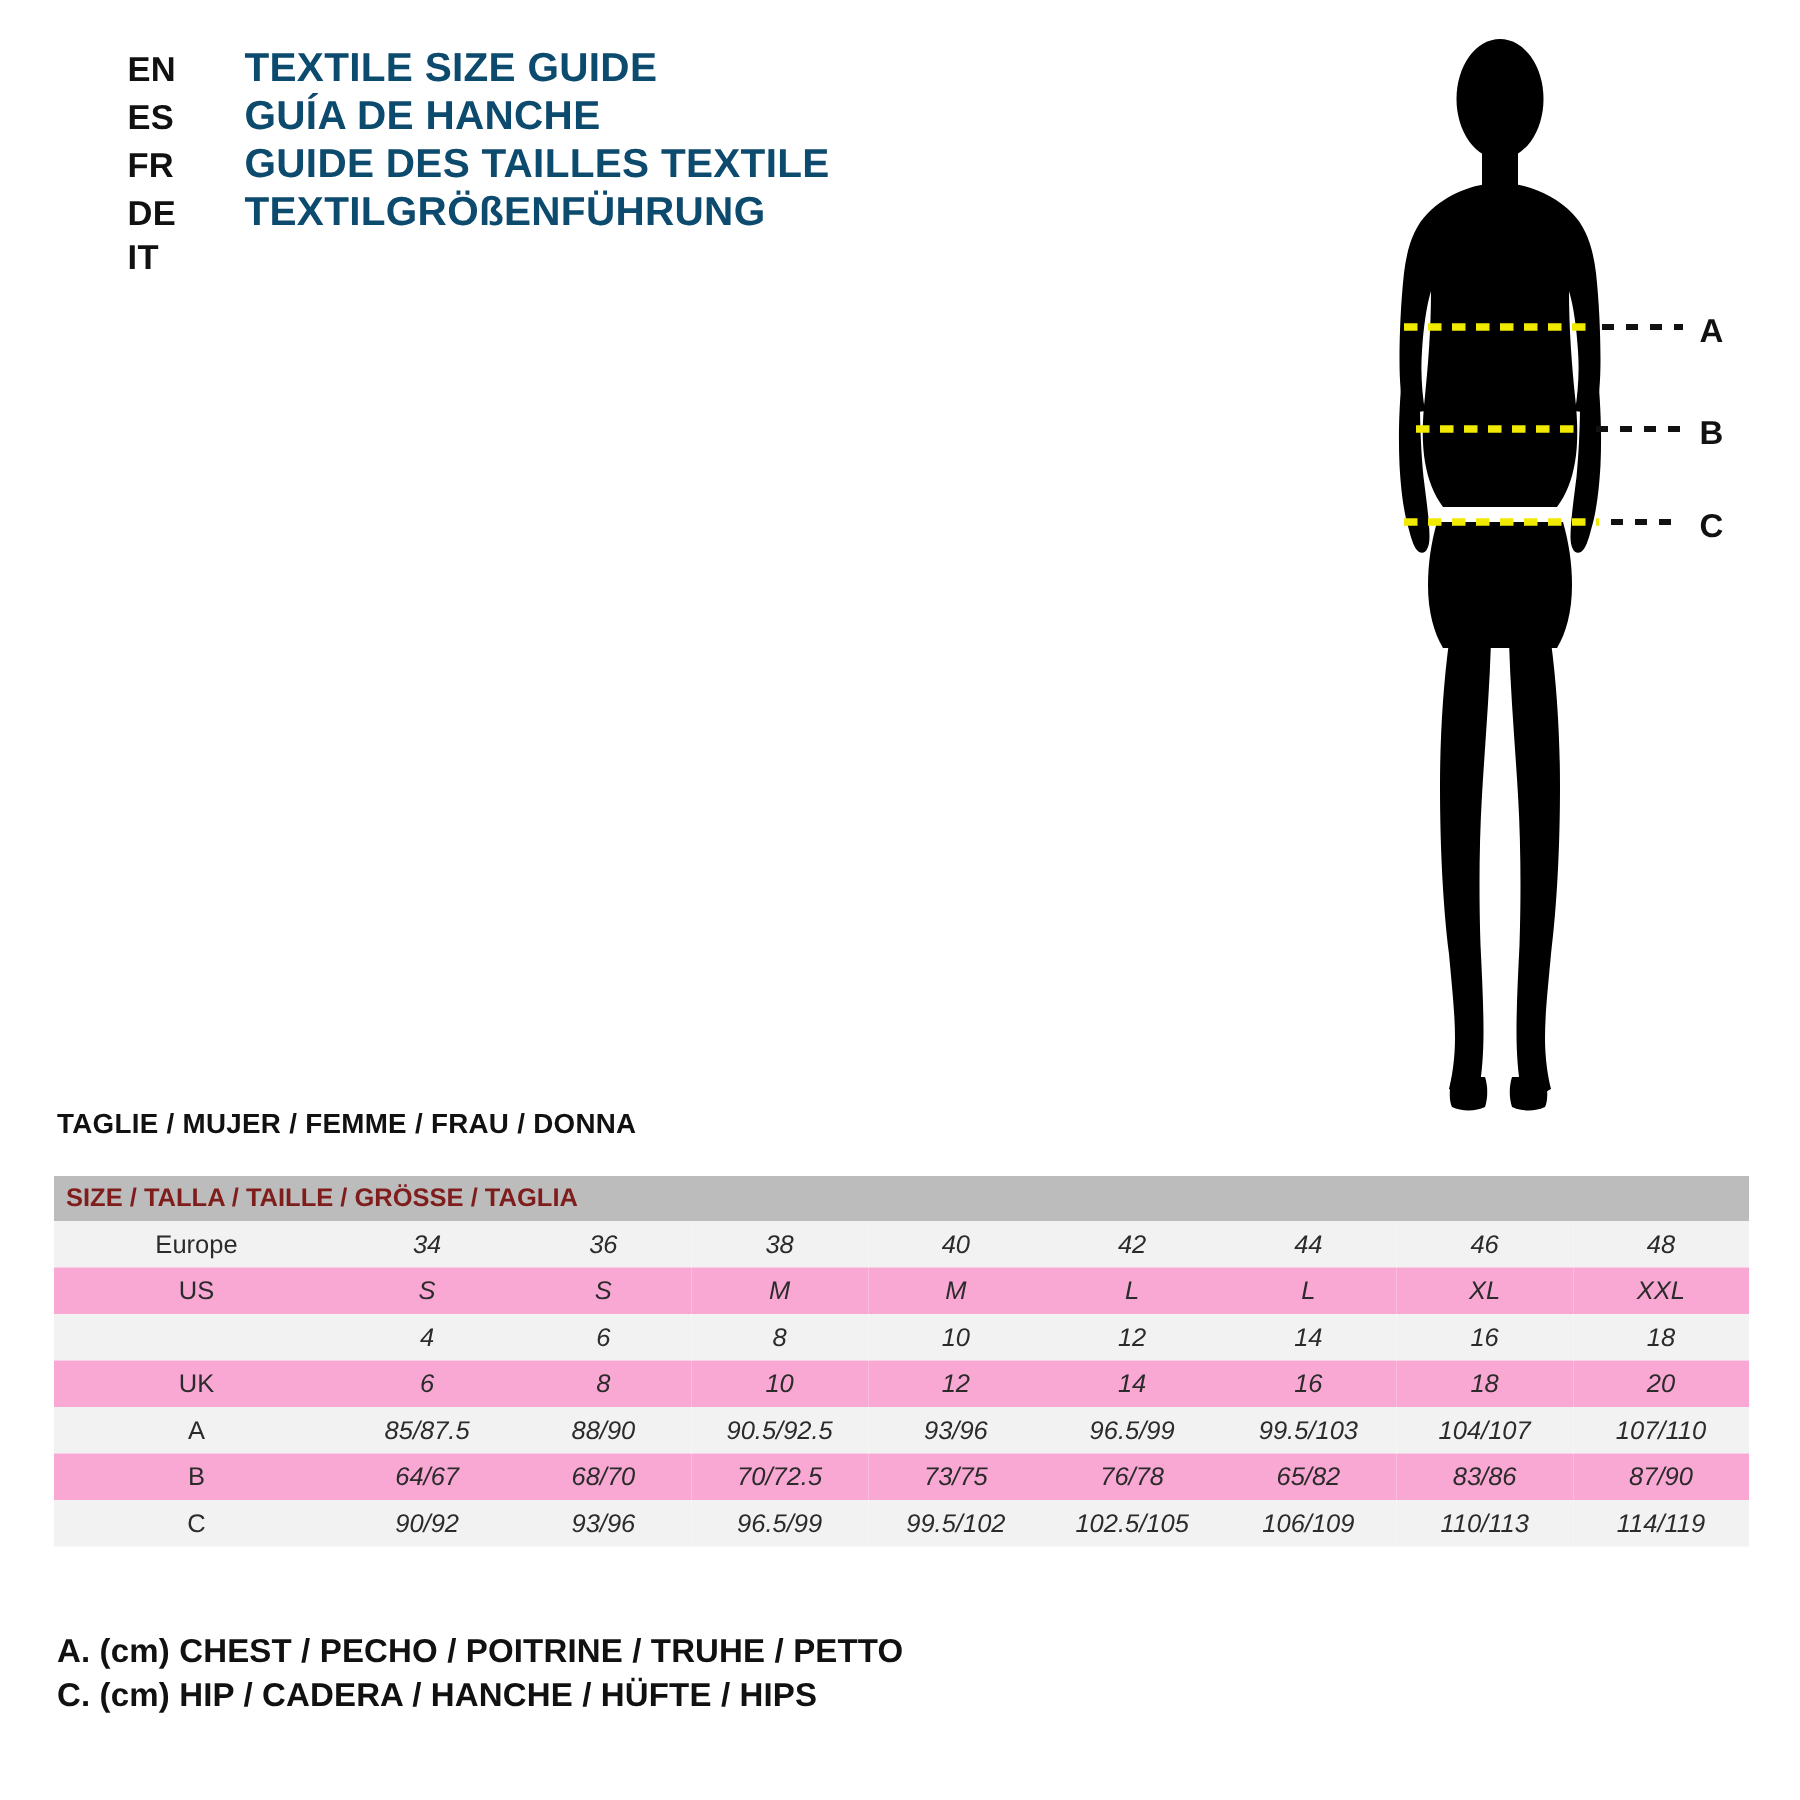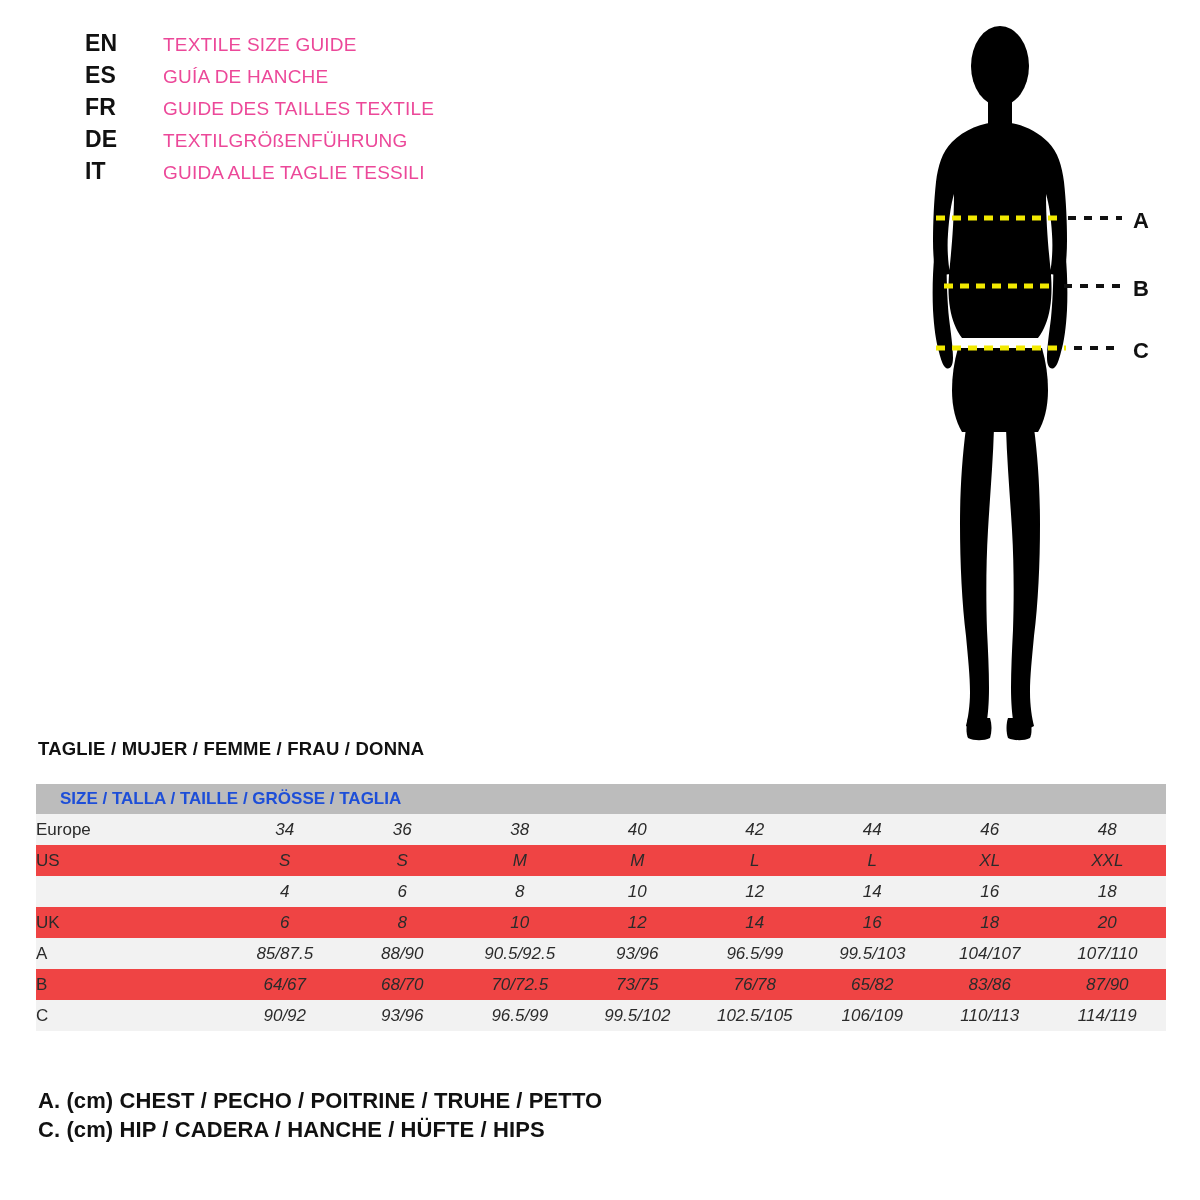--- a/index.html
+++ b/index.html
@@ -36,24 +36,24 @@
   .title-lang {
     width: 78px;
     flex: 0 0 78px;
     font-size: 23px;
     font-weight: bold;
     letter-spacing: 0.2px;
     color: #111111;
     margin-left: 47px;
   }
   .title-text {
-    font-size: 19px;
-    font-weight: normal;
+    font-size: 27px;
+    font-weight: bold;
     letter-spacing: 0.2px;
-    color: #ec4899;
+    color: #0c4a6e;
     white-space: nowrap;
   }
 
   
   .figure-wrap {
     position: absolute;
     left: 860px;
     top: 18px;
     width: 320px;
     height: 740px;
@@ -101,30 +101,30 @@
     padding: 0;
     vertical-align: middle;
   }
   .col-label { width: 190px; }
   .col-val { width: 117.5px; }
 
   tr.head-row td {
     background: #bcbcbc;
     font-weight: bold;
     font-size: 17px;
-    color: #1d4ed8;
-    padding-left: 24px;
+    color: #7f1d1d;
+    padding-left: 8px;
     height: 30px;
   }
   tr.row-light td { background: #f2f2f2; }
-  tr.row-dark td { background: #ef4444; }
+  tr.row-dark td { background: #f9a8d4; }
 
   td.lbl {
     padding-left: 8px;
-    text-align: left;
+    text-align: center;
     white-space: nowrap;
   }
   td.val {
     text-align: center;
     white-space: nowrap;
     font-style: italic;
   }
 
   
   .notes {
@@ -159,21 +159,20 @@
     <div class="title-row">
       <div class="title-lang">FR</div>
       <div class="title-text">GUIDE DES TAILLES TEXTILE</div>
     </div>
     <div class="title-row">
       <div class="title-lang">DE</div>
       <div class="title-text">TEXTILGRÖßENFÜHRUNG</div>
     </div>
     <div class="title-row">
       <div class="title-lang">IT</div>
-      <div class="title-text">GUIDA ALLE TAGLIE TESSILI</div>
     </div>
   </div>
 
   <div class="figure-wrap">
     <svg width="320" height="740" viewBox="0 0 320 740">
       <g fill="#000000">
 
         <ellipse cx="140" cy="48" rx="29" ry="40"></ellipse>
 
         <path d="M128 82 h24 v28 h-24 z"></path>

